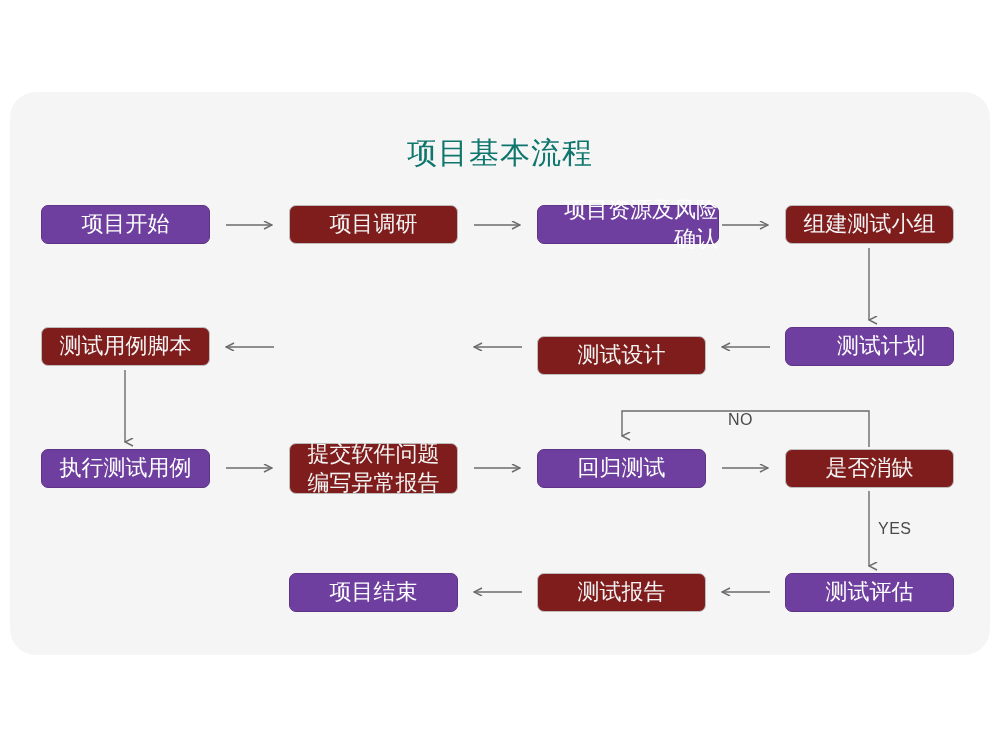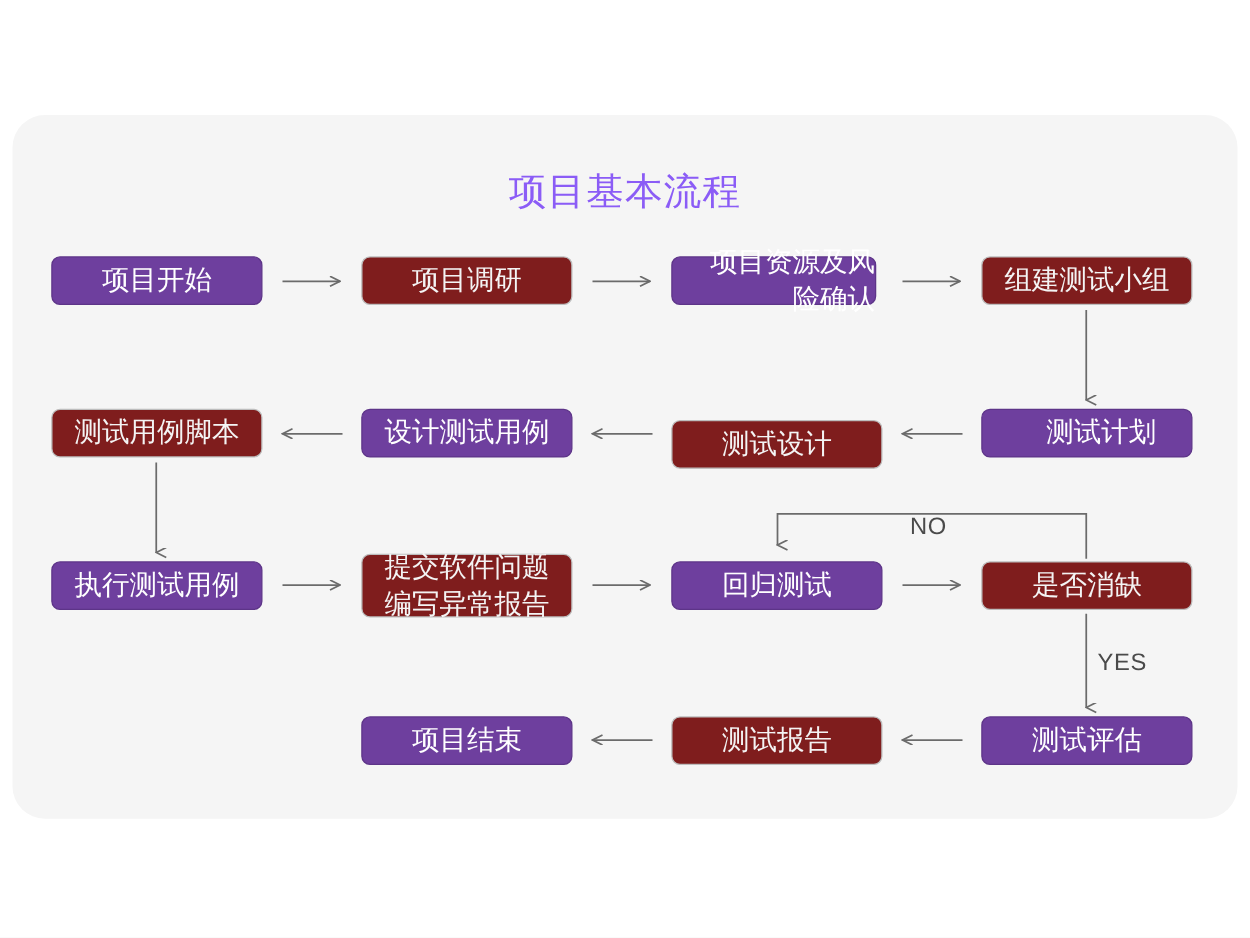--- a/index.html
+++ b/index.html
@@ -17,21 +17,21 @@
     width:980px;height:563px;
     background:#f5f5f5;
     border-radius:26px;
   }
 
   .title{
     position:absolute;
     left:0;top:133px;width:1000px;
     text-align:center;
     font-size:30px;
-    color:#8b5cf6;
+    color:#0f766e;
     letter-spacing:1px;
     font-weight:400;
   }
 
   .node{
     position:absolute;
     display:flex;align-items:center;justify-content:center;
     text-align:right;
     border-radius:7px;
     font-size:22px;
@@ -45,21 +45,21 @@
     color:#ffffff;
   }
   .node.gray{
     background:#7f1d1d;
     border:1px solid #bdbdbd;
     color:#f4f4f4;
   }
 
   .label{
     position:absolute;
-    font-size:19px;
+    font-size:16px;
     color:#4a4a4a;
     letter-spacing:0.5px;
   }
 
   svg.wires{
     position:absolute;left:0;top:0;width:1000px;height:750px;
     pointer-events:none;
   }
 </style>
 </head>
@@ -108,27 +108,26 @@
     </g>
   </svg>
 
   <div class="label" style="left:728px;top:411px;">NO</div>
   <div class="label" style="left:878px;top:520px;">YES</div>
 
   <div class="node purple" style="left:41px;top:205px;width:169px;height:39px;">项目开始</div>
 
   <div class="node gray" style="left:289px;top:205px;width:169px;height:39px;">项目调研</div>
 
-  <div class="node purple" style="left:537px;top:205px;width:164px;height:39px;padding-left:24px;">项目资源及风险确认</div>
+  <div class="node purple" style="left:537px;top:205px;width:182px;height:39px;padding-left:24px;">项目资源及风险确认</div>
 
   <div class="node gray" style="left:785px;top:205px;width:169px;height:39px;">组建测试小组</div>
 
   <div class="node gray" style="left:41px;top:327px;width:169px;height:39px;">测试用例脚本</div>
 
-  <div class="node purple" style="left:289px;top:327px;width:169px;height:39px;">设计测试用例</div>
 
   <div class="node gray" style="left:537px;top:336px;width:169px;height:39px;">测试设计</div>
 
   <div class="node purple" style="left:785px;top:327px;width:169px;height:39px;padding-left:23px;">测试计划</div>
 
   <div class="node gray" style="left:289px;top:443px;width:169px;height:51px;">提交软件问题
 编写异常报告</div>
 
   <div class="node purple" style="left:41px;top:449px;width:169px;height:39px;">执行测试用例</div>
 

